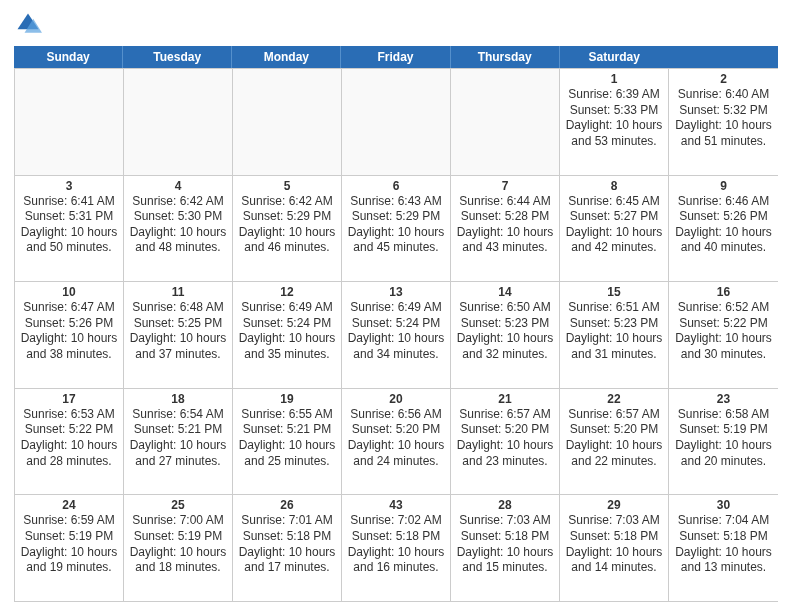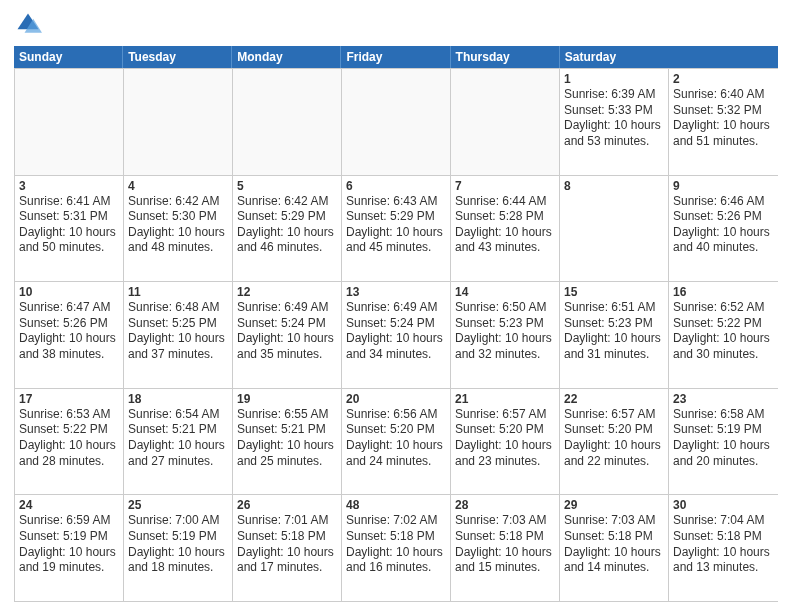--- a/index.html
+++ b/index.html
@@ -9,20 +9,21 @@
       width: 792px;
       height: 612px;
       overflow: hidden;
     }
     .page {
       width: 792px;
       height: 612px;
       padding: 10px 14px 10px 14px;
       display: flex;
       flex-direction: column;
+      text-align: center;
     }
     .header {
       display: flex;
       justify-content: space-between;
       align-items: flex-start;
       margin-bottom: 8px;
     }
     .logo {
       display: flex;
       align-items: center;
@@ -176,20 +177,21 @@
           <div class="cal-cell">
             <span class="day-num">6</span>
             <div class="day-info">Sunrise: 6:43 AM<br>Sunset: 5:29 PM<br>Daylight: 10 hours and 45 minutes.</div>
           </div>
           <div class="cal-cell">
             <span class="day-num">7</span>
             <div class="day-info">Sunrise: 6:44 AM<br>Sunset: 5:28 PM<br>Daylight: 10 hours and 43 minutes.</div>
           </div>
           <div class="cal-cell">
             <span class="day-num">8</span>
+            <div class="day-info">Sunrise: 6:45 AM<br>Sunset: 5:27 PM<br>Daylight: 10 hours and 42 minutes.</div>
           </div>
           <div class="cal-cell">
             <span class="day-num">9</span>
             <div class="day-info">Sunrise: 6:46 AM<br>Sunset: 5:26 PM<br>Daylight: 10 hours and 40 minutes.</div>
           </div>
         </div>
         <div class="cal-week">
           <div class="cal-cell">
             <span class="day-num">10</span>
             <div class="day-info">Sunrise: 6:47 AM<br>Sunset: 5:26 PM<br>Daylight: 10 hours and 38 minutes.</div>
@@ -256,21 +258,21 @@
           </div>
           <div class="cal-cell">
             <span class="day-num">25</span>
             <div class="day-info">Sunrise: 7:00 AM<br>Sunset: 5:19 PM<br>Daylight: 10 hours and 18 minutes.</div>
           </div>
           <div class="cal-cell">
             <span class="day-num">26</span>
             <div class="day-info">Sunrise: 7:01 AM<br>Sunset: 5:18 PM<br>Daylight: 10 hours and 17 minutes.</div>
           </div>
           <div class="cal-cell">
-            <span class="day-num">48</span>
+            <span class="day-num">43</span>
             <div class="day-info">Sunrise: 7:02 AM<br>Sunset: 5:18 PM<br>Daylight: 10 hours and 16 minutes.</div>
           </div>
           <div class="cal-cell">
             <span class="day-num">28</span>
             <div class="day-info">Sunrise: 7:03 AM<br>Sunset: 5:18 PM<br>Daylight: 10 hours and 15 minutes.</div>
           </div>
           <div class="cal-cell">
             <span class="day-num">29</span>
             <div class="day-info">Sunrise: 7:03 AM<br>Sunset: 5:18 PM<br>Daylight: 10 hours and 14 minutes.</div>
           </div>

